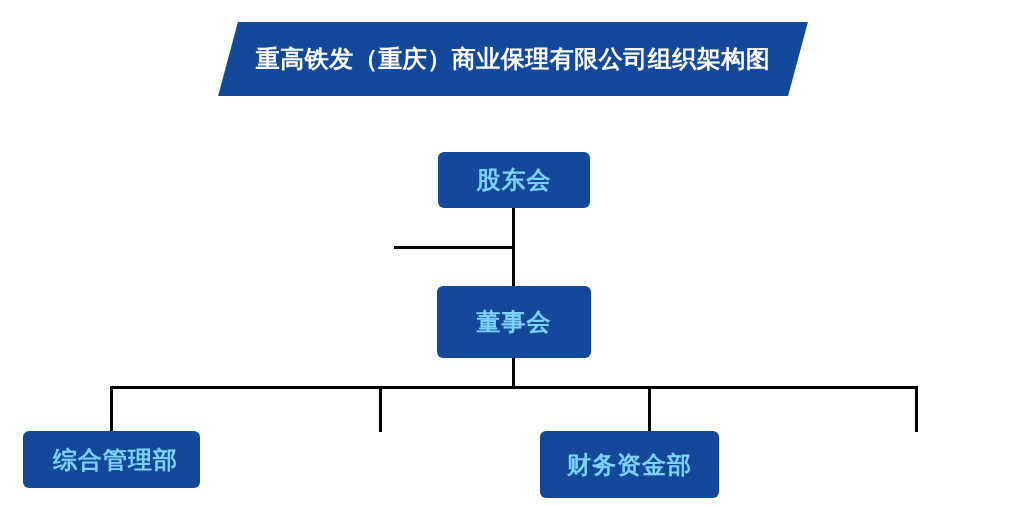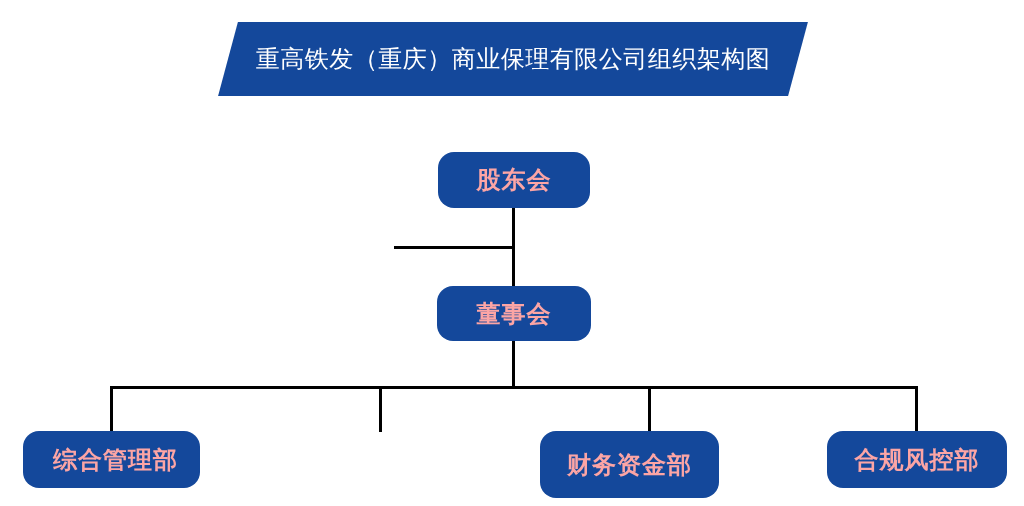--- a/index.html
+++ b/index.html
@@ -30,43 +30,43 @@
     position: absolute;
     left: 228px;
     top: 22px;
     width: 570px;
     height: 74px;
     display: flex;
     align-items: center;
     justify-content: center;
     color: #ffffff;
     font-size: 24px;
-    font-weight: normal;
+    font-weight: bold;
     letter-spacing: 0.5px;
     white-space: nowrap;
   }
 
   
   .node {
     position: absolute;
     background: #14489B;
-    border-radius: 16px;
+    border-radius: 6px;
     display: flex;
     align-items: center;
     justify-content: center;
-    color: #fca5a5;
+    color: #7dd3fc;
     font-size: 24px;
     font-weight: bold;
     letter-spacing: 1px;
     white-space: nowrap;
     box-sizing: border-box;
   }
   .node-shareholders      { left: 438px; top: 152px; width: 152px; height: 56px; }
   .node-supervisory-board { left: 239px; top: 217px; width: 155px; height: 57px; }
-  .node-board-of-directors{ left: 437px; top: 286px; width: 154px; height: 55px; }
+  .node-board-of-directors{ left: 437px; top: 286px; width: 154px; height: 72px; }
   .node-general-mgmt      { left: 23px;  top: 431px; width: 177px; height: 57px; padding-left: 8px; }
   .node-business          { left: 292px; top: 431px; width: 177px; height: 57px; }
   .node-finance-treasury  { left: 540px; top: 431px; width: 179px; height: 67px; }
   .node-compliance-risk   { left: 827px; top: 431px; width: 180px; height: 57px; }
 
   
   .line {
     position: absolute;
     background: #000000;
   }
@@ -99,15 +99,14 @@
   <div class="node node-shareholders">股东会</div>
 
 
   <div class="node node-board-of-directors">董事会</div>
 
   <div class="node node-general-mgmt">综合管理部</div>
 
 
   <div class="node node-finance-treasury">财务资金部</div>
 
-  <div class="node node-compliance-risk">合规风控部</div>
 
 </div>
 
 </body></html>

